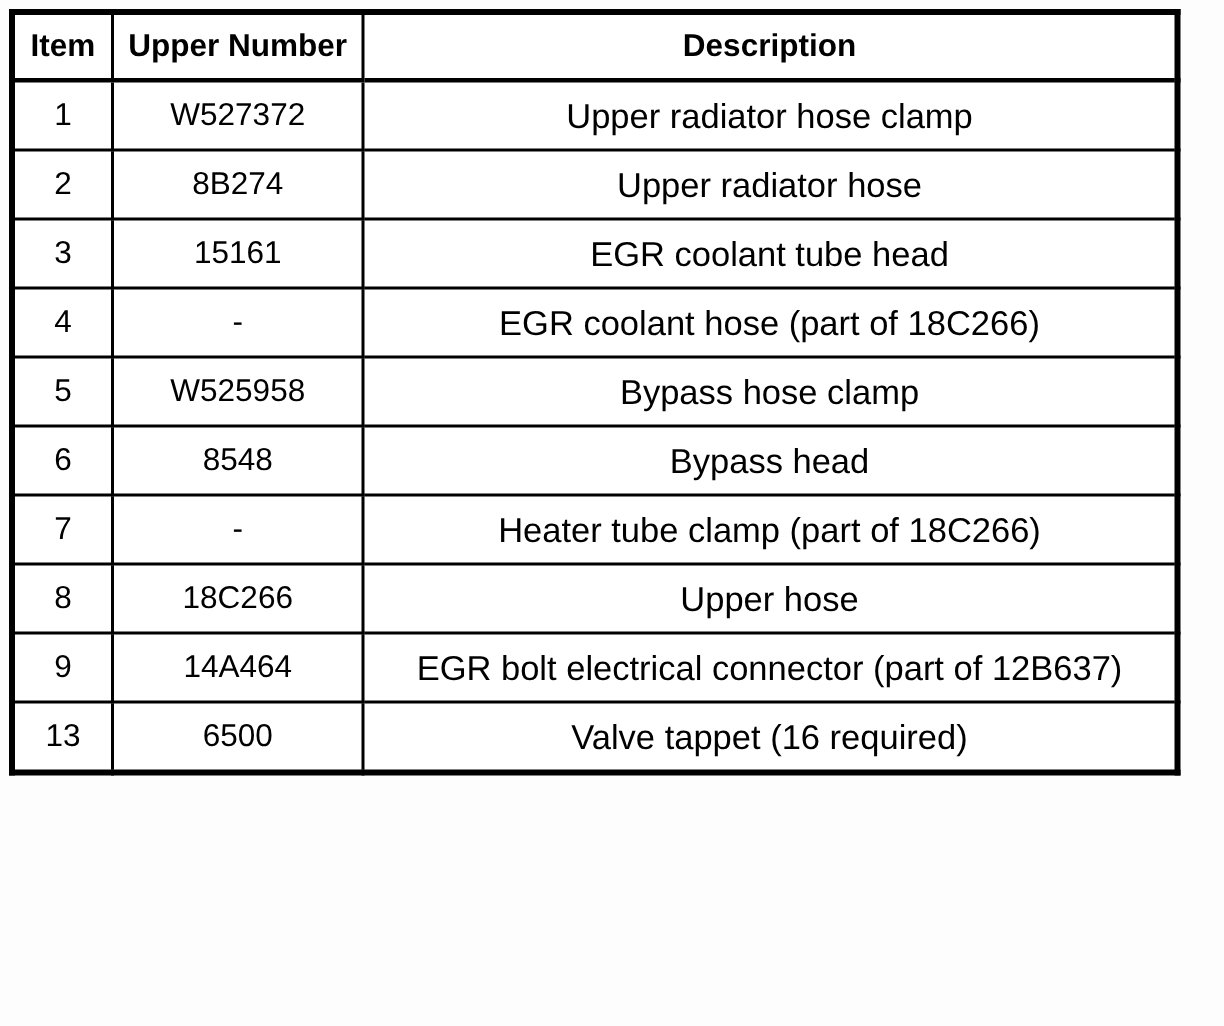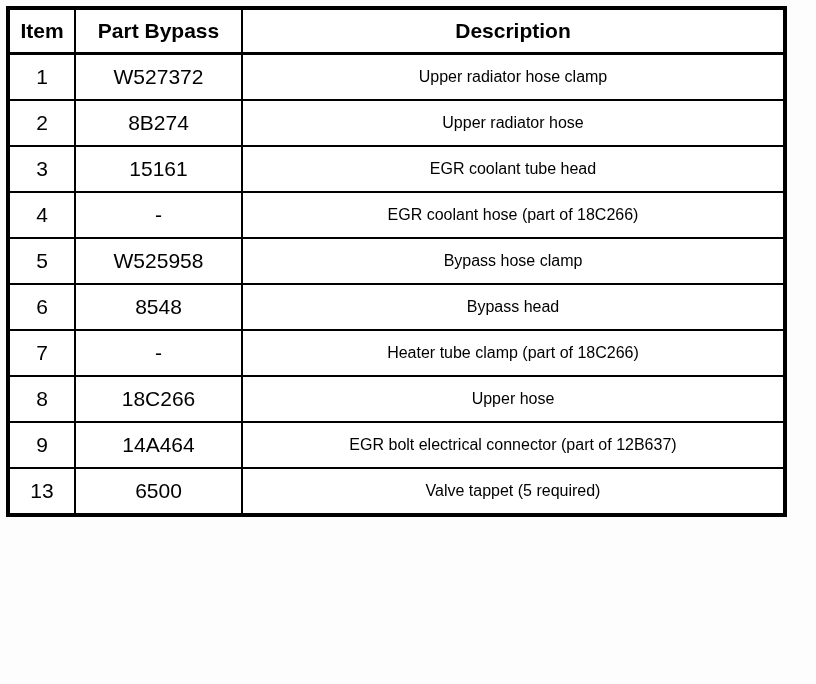--- a/index.html
+++ b/index.html
@@ -53,21 +53,21 @@
     border-bottom-width: 3px;
   }
   .parts-table thead th.th-desc {
     text-align: center;
     margin-left: 44px;
   }
   .parts-table tbody td {
     font-weight: normal;
   }
   .parts-table td.td-desc {
-    font-size: 16px;
+    font-size: 23px;
   }
   .parts-table tbody tr:last-child td {
     border-bottom: none;
   }
   .parts-table thead th:first-child,
   .parts-table tbody td:first-child {
     border-left: none;
   }
   .parts-table thead th:last-child,
   .parts-table tbody td:last-child {
@@ -84,21 +84,21 @@
 
   <table class="parts-table">
     <colgroup>
       <col class="c-item">
       <col class="c-part">
       <col class="c-desc">
     </colgroup>
     <thead>
       <tr>
         <th class="th-item">Item</th>
-        <th class="th-part">Part Bypass</th>
+        <th class="th-part">Upper Number</th>
         <th class="th-desc">Description</th>
       </tr>
     </thead>
     <tbody id="table-body">
     <tr>
           <td class="td-item">1</td>
           <td class="td-part">W527372</td>
           <td class="td-desc">Upper radiator hose clamp</td>
         </tr>
         <tr>
@@ -137,18 +137,18 @@
           <td class="td-desc">Upper hose</td>
         </tr>
         <tr>
           <td class="td-item">9</td>
           <td class="td-part">14A464</td>
           <td class="td-desc">EGR bolt electrical connector (part of 12B637)</td>
         </tr>
         <tr>
           <td class="td-item">13</td>
           <td class="td-part">6500</td>
-          <td class="td-desc">Valve tappet (5 required)</td>
+          <td class="td-desc">Valve tappet (16 required)</td>
         </tr>
       </tbody>
   </table>
 
 </div>
 
 </body></html>

